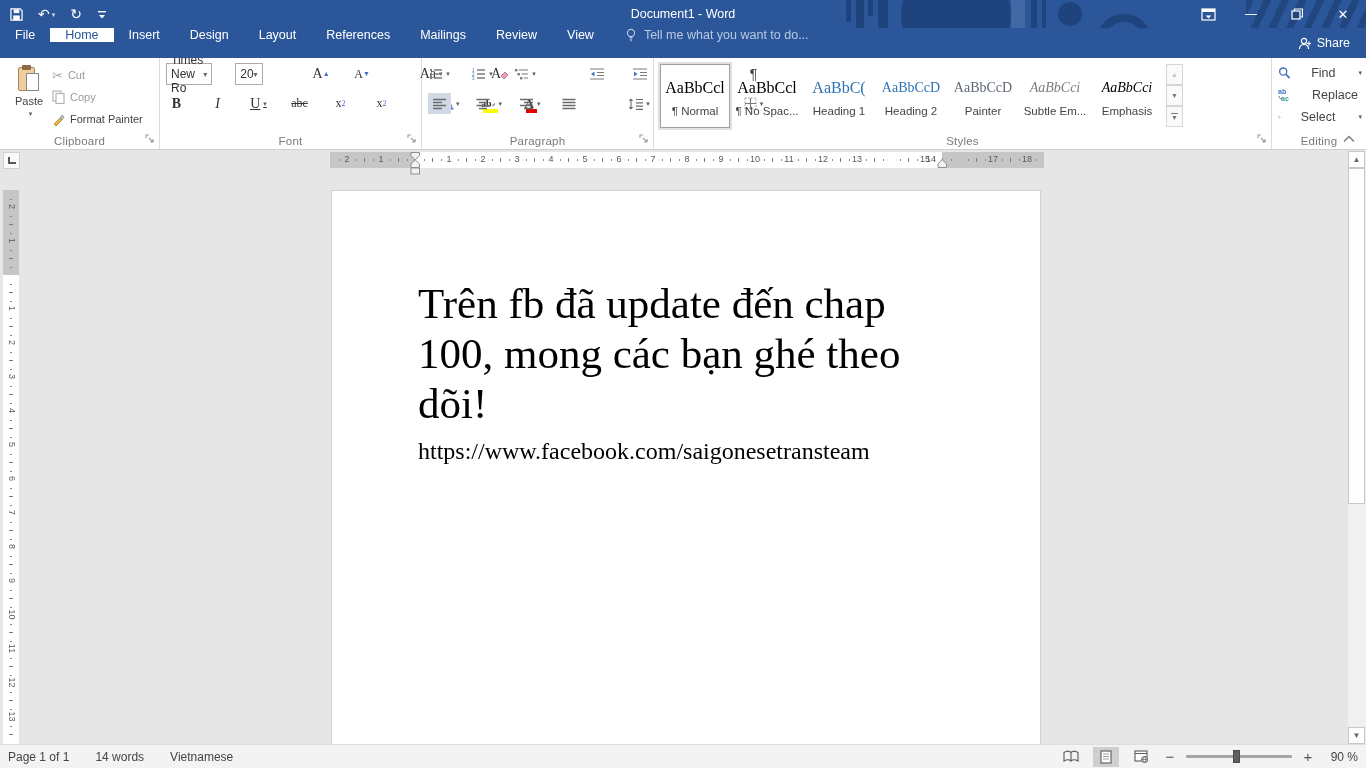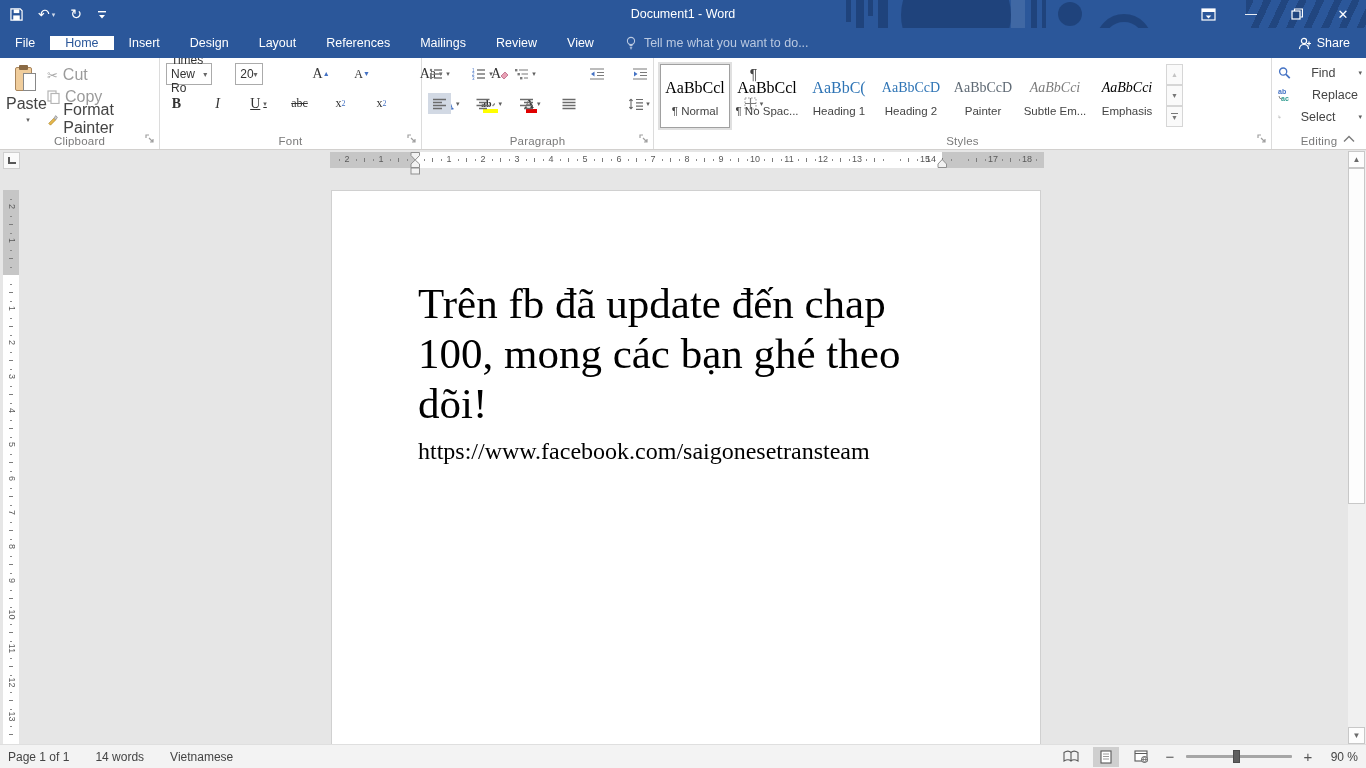--- a/index.html
+++ b/index.html
@@ -17,33 +17,33 @@
   .qat{position:absolute;left:10px;top:0;height:28px;display:flex;align-items:center;gap:15px;z-index:2}
   .qbtn{color:#fff;font-size:14px;line-height:1;display:flex;align-items:center;gap:2px;cursor:default}
   .qbtn svg{display:block}
   .tinycaret{font-size:7px;color:#cfd9ea}
   .win-title{position:absolute;left:0;top:0;width:100%;height:28px;line-height:28px;text-align:center;font-size:12.5px;color:#fff;z-index:1}
   .winctrl{position:absolute;right:0;top:0;height:28px;display:flex;z-index:3}
   .winbtn{width:46px;height:28px;display:flex;align-items:center;justify-content:center;font-size:12px;color:#fff}
   .winbtn.close{font-size:13px}
 
   
-  .tabs{position:absolute;left:0;top:0;height:30px;display:flex;align-items:center;z-index:2}
+  .tabs{position:absolute;left:0;top:0;height:30px;display:flex;align-items:flex-start;z-index:2}
   .tab{padding:0 15px;display:flex;align-items:center;font-size:12.5px;color:#fff;cursor:default}
   .tab.active{background:#fff;color:#2b579a}
   .tellme{display:flex;align-items:center;gap:7px;margin-left:16px;font-size:12.5px;color:#bac9e1}
   .share{position:absolute;right:8px;top:0;height:30px;display:flex;align-items:center;gap:5px;color:#fff;font-size:12.5px;z-index:2;padding:0 8px}
 
   
   .ribbon{position:absolute;left:0;top:58px;width:100%;height:92px;background:#fff;border-bottom:1px solid #d2d0ce;display:flex;z-index:4}
   .rgroup{position:relative;height:100%;border-right:1px solid #dcdcdc;padding:4px 4px 18px 6px}
   .rgroup-label{position:absolute;bottom:2px;left:0;right:0;text-align:center;font-size:11.5px;color:#7a7a7a;letter-spacing:.2px}
   .launcher{position:absolute;right:3px;bottom:4px;width:11px;height:11px;opacity:.75}
   .caret::after{content:"▾";font-size:7px;color:#5f5f5f;margin-left:3px}
-  .rtxt{font-size:16px;color:#444}
+  .rtxt{font-size:11px;color:#444}
   .dim{color:#9b9b9b}
   .srow{display:flex;align-items:center;height:21px;gap:20px}
   .sep{width:1px;height:20px;background:#e0e0e0;margin:0 4px}
 
   
   .g-clip{width:160px;display:flex}
   .paste{width:46px;display:flex;flex-direction:column;align-items:center;padding-top:3px;gap:3px}
   .clipicon{position:relative;width:22px;height:27px}
   .clipboard-body{position:absolute;left:0;top:2px;width:17px;height:24px;background:#f0cd9c;border:1px solid #a8855c;border-radius:2px}
   .clipboard-clip{position:absolute;left:4px;top:0;width:9px;height:5px;background:#8a6a44;border-radius:1px}

